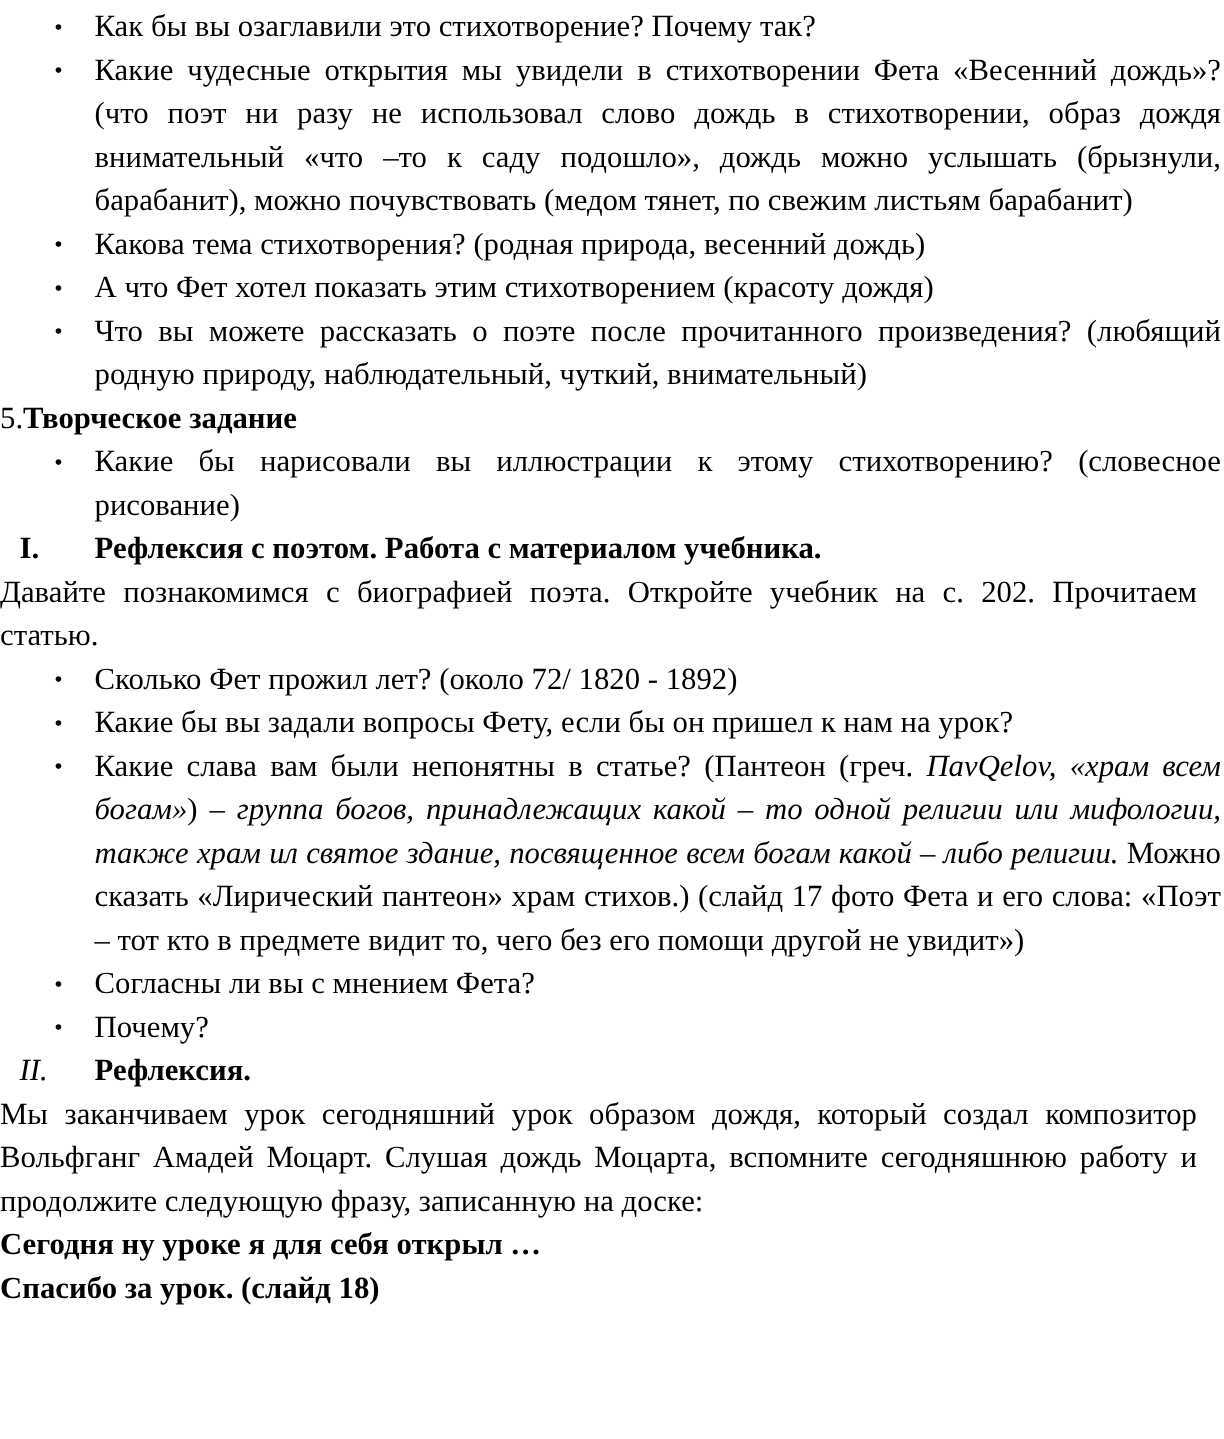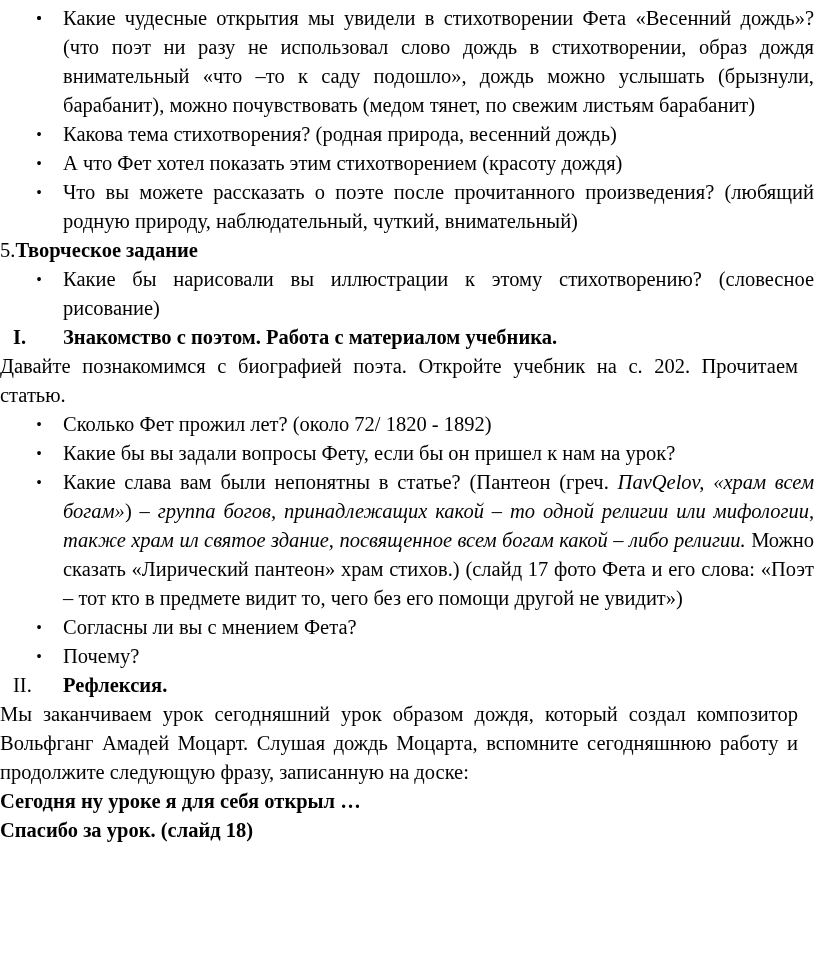--- a/index.html
+++ b/index.html
@@ -51,20 +51,21 @@
     padding-left: 63px;
     font-weight: bold;
   }
   .roman-heading .numeral {
     position: absolute;
     left: 13px;
     top: 0;
   }
   .roman-heading .numeral.regular {
     font-weight: normal;
+    font-style: italic;
   }
   .para {
     text-align: justify;
     padding-right: 18px;
   }
   .para.plain {
     text-align: left;
     font-weight: bold;
   }
   .italic {
@@ -72,20 +73,21 @@
   }
 </style>
 </head>
 <body>
 
 <div class="page">
 
   <ul class="bullet-list">
     <li class="bullet-item">
       <span class="bullet">•</span>
+      <span>Как бы вы озаглавили это стихотворение? Почему так?</span>
     </li>
     <li class="bullet-item">
       <span class="bullet">•</span>
       <span>Какие чудесные открытия мы увидели в стихотворении Фета «Весенний дождь»? (что поэт ни разу не использовал слово дождь в стихотворении, образ дождя внимательный «что –то к саду подошло», дождь можно услышать (брызнули, барабанит), можно почувствовать (медом тянет, по свежим листьям барабанит)</span>
     </li>
     <li class="bullet-item">
       <span class="bullet">•</span>
       <span>Какова тема стихотворения? (родная природа, весенний дождь)</span>
     </li>
     <li class="bullet-item">
@@ -104,21 +106,21 @@
 
   <ul class="bullet-list">
     <li class="bullet-item">
       <span class="bullet">•</span>
       <span>Какие бы нарисовали вы иллюстрации к этому стихотворению? (словесное рисование)</span>
     </li>
   </ul>
 
   <div class="roman-heading">
     <span class="numeral">I.</span>
-    <span>Знакомство с поэтом. Работа с материалом учебника.</span>
+    <span>Рефлексия с поэтом. Работа с материалом учебника.</span>
   </div>
 
   <div class="para">Давайте познакомимся с биографией поэта. Откройте учебник на с. 202. Прочитаем статью.</div>
 
   <ul class="bullet-list">
     <li class="bullet-item">
       <span class="bullet">•</span>
       <span>Сколько Фет прожил лет? (около 72/ 1820 - 1892)</span>
     </li>
     <li class="bullet-item">

